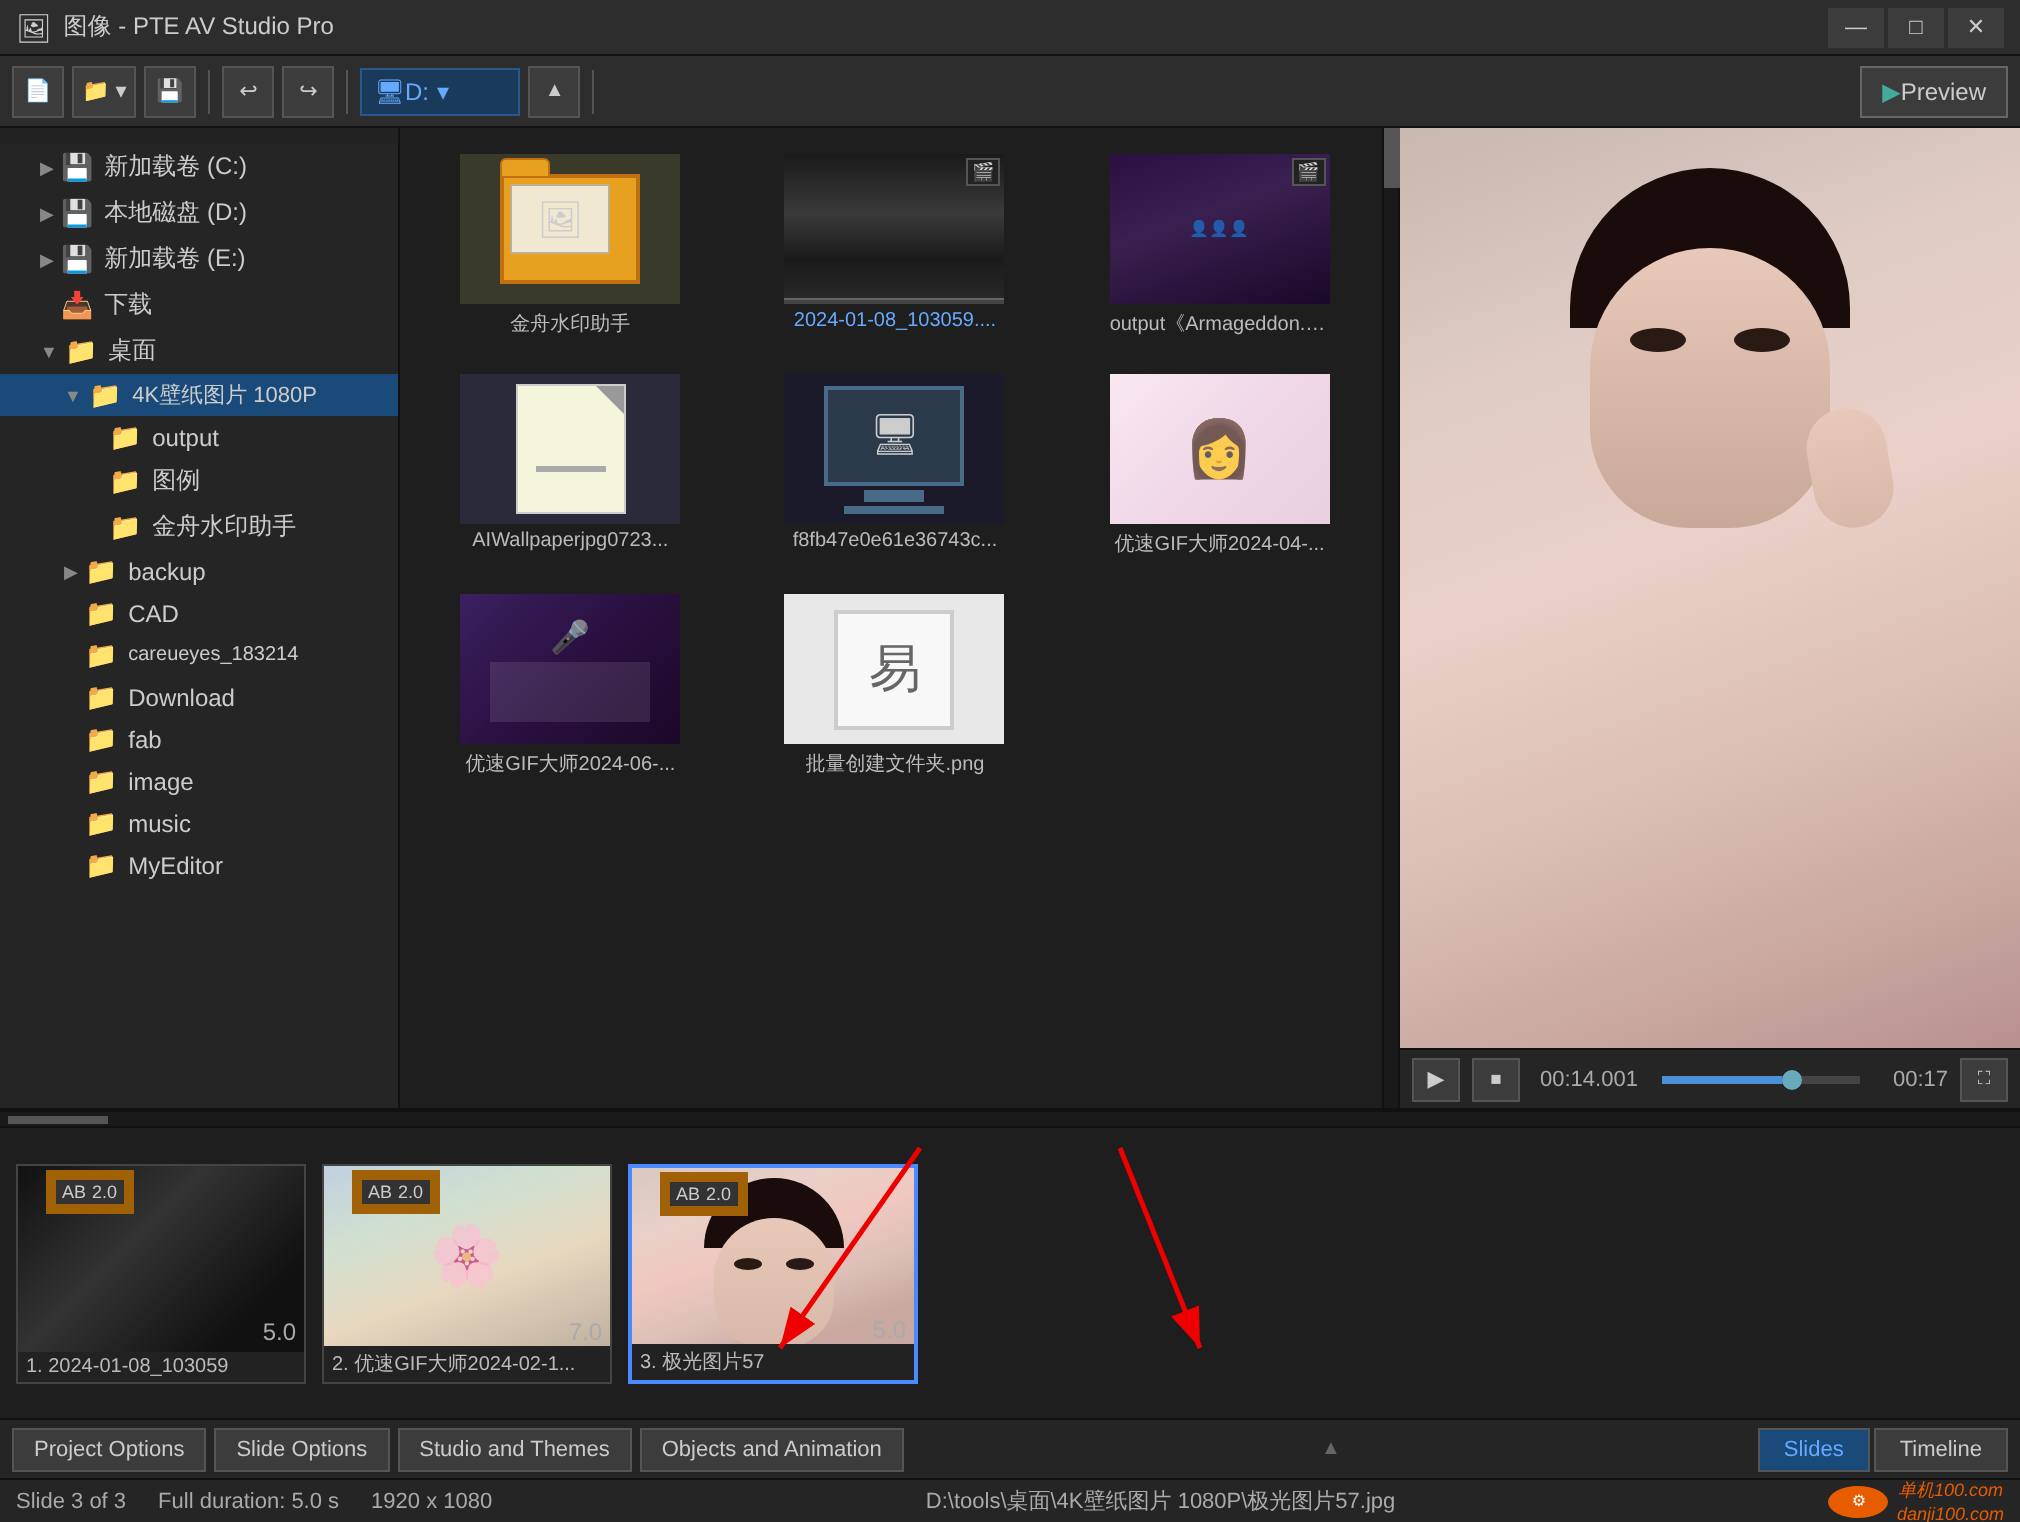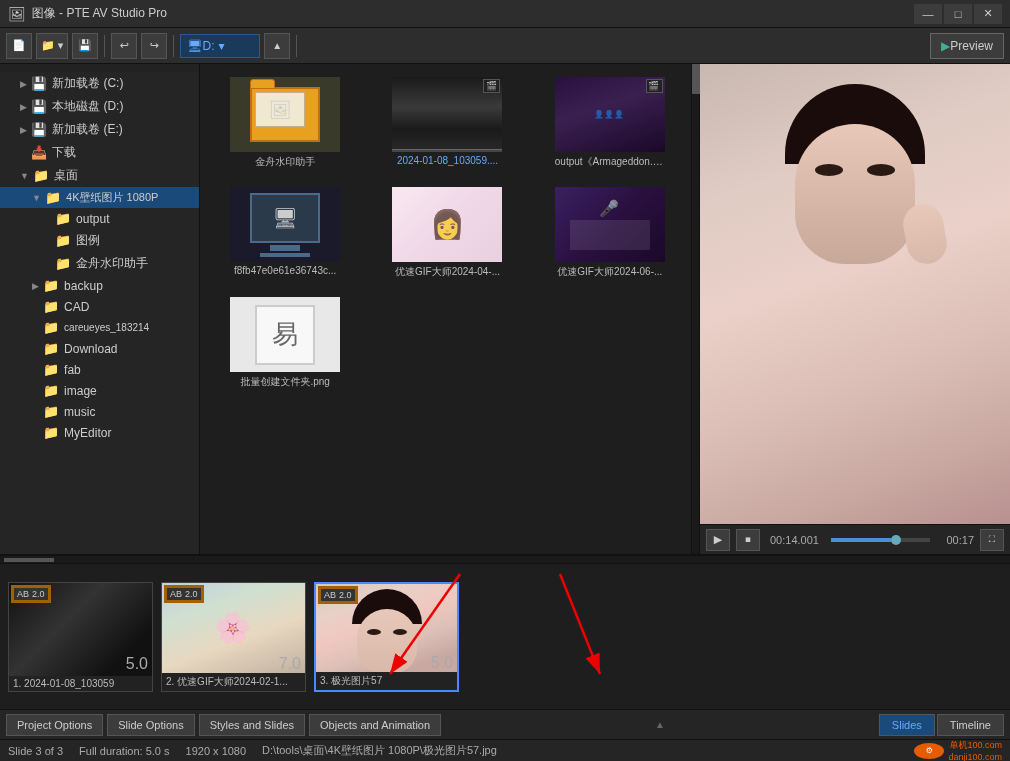--- a/index.html
+++ b/index.html
@@ -51,22 +51,22 @@
     .progress-fill { width: 60%; height: 100%; background: #4a90d9; }
     .progress-thumb { width: 10px; height: 10px; background: #6ab; border-radius: 50%; position: absolute; top: -3px; left: 60%; }
 
     
     #timeline-area { height: 155px; background: #1e1e1e; border-top: 1px solid #111; display: flex; flex-direction: column; }
     #timeline-scroll { flex: 1; display: flex; align-items: center; padding: 6px 8px; gap: 8px; overflow-x: auto; }
     .slide-thumb { width: 145px; height: 110px; background: #2a2a2a; border: 1px solid #444; cursor: pointer; flex-shrink: 0; position: relative; display: flex; flex-direction: column; }
     .slide-thumb.selected { border: 2px solid #4a8aff; }
     .slide-thumb-img { flex: 1; background: #333; overflow: hidden; display: flex; align-items: center; justify-content: center; }
     .slide-label { font-size: 10px; color: #bbb; padding: 2px 4px; background: #222; white-space: nowrap; overflow: hidden; text-overflow: ellipsis; }
-    .slide-badge { position: absolute; top: 2px; left: 2px; background: #333; border: 3px solid #a16207; color: #ccc; font-size: 9px; padding: 1px 3px; display: flex; gap: 3px; z-index: 2; }
-    .slide-duration { position: absolute; bottom: 18px; right: 4px; font-size: 16px; color: #aaa; }
+    .slide-badge { position: absolute; top: 2px; left: 14px; background: #333; border: 5px solid #a16207; color: #ccc; font-size: 9px; padding: 1px 3px; display: flex; gap: 3px; z-index: 2; }
+    .slide-duration { position: absolute; bottom: 18px; right: 4px; font-size: 12px; color: #aaa; }
 
     
     #bottom-toolbar { height: 30px; background: #252525; display: flex; align-items: center; padding: 0 6px; gap: 4px; border-top: 1px solid #111; }
     .bottom-btn { height: 22px; padding: 0 10px; background: #3c3c3c; border: 1px solid #555; color: #ccc; cursor: pointer; font-size: 11px; }
     #slides-timeline-tabs { margin-left: auto; display: flex; gap: 2px; }
     .stab { height: 22px; padding: 0 12px; background: #3c3c3c; border: 1px solid #555; color: #ccc; cursor: pointer; font-size: 11px; }
     .stab.active { background: #1a4a7a; color: #6af; }
 
     
     #statusbar { height: 22px; background: #252525; display: flex; align-items: center; padding: 0 8px; gap: 16px; font-size: 11px; color: #aaa; border-top: 1px solid #111; }
@@ -260,20 +260,29 @@
               <div class="file-thumb" style="background:#1a0a1a; position:relative; overflow:hidden;">
                 <div style="position:absolute; inset:0; background:linear-gradient(160deg, #2a1040 0%, #3a2050 40%, #1a0828 100%);"></div>
                 <div style="position:absolute; inset:0; display:flex; align-items:center; justify-content:center; flex-wrap:wrap; gap:2px;">
                   <div style="font-size:8px; opacity:0.7;">👤👤👤</div>
                 </div>
                 <div style="position:absolute; top:2px; right:2px; background:#222; border:1px solid #555; font-size:9px; padding:1px 2px; color:#888;">🎬</div>
               </div>
               <span class="file-label">output《Armageddon...》</span>
             </div>
 
+            <div class="file-item">
+              <div class="file-thumb thumb-file">
+                <div style="width:55px; height:65px; background:#f5f5dc; border:1px solid #ccc; position:relative; display:flex; align-items:center; justify-content:center;">
+                  <div style="position:absolute; top:0; right:0; width:0; height:0; border-style:solid; border-width:0 14px 14px 0; border-color:transparent #999 transparent transparent;"></div>
+                  <div style="width:35px; height:3px; background:#aaa; margin-top:20px;"></div>
+                </div>
+              </div>
+              <span class="file-label">AIWallpaperjpg0723...</span>
+            </div>
 
             <div class="file-item">
               <div class="file-thumb thumb-monitor" style="flex-direction:column; gap:2px;">
                 <div style="width:70px; height:50px; background:#2a3a4a; border:2px solid #4a6a8a; display:flex; align-items:center; justify-content:center;">
                   <span style="font-size:20px;">🖥</span>
                 </div>
                 <div style="width:30px; height:6px; background:#4a6a8a;"></div>
                 <div style="width:50px; height:4px; background:#4a6a8a;"></div>
               </div>
               <span class="file-label">f8fb47e0e61e36743c...</span>
@@ -419,37 +428,37 @@
           <span class="slide-duration">5.0</span>
           <div class="slide-label">3. 极光图片57</div>
         </div>
 
       </div>
     </div>
 
     <div id="bottom-toolbar">
       <button class="bottom-btn">Project Options</button>
       <button class="bottom-btn">Slide Options</button>
-      <button class="bottom-btn">Styles and Slides</button>
+      <button class="bottom-btn">Studio and Themes</button>
       <button class="bottom-btn">Objects and Animation</button>
       <span style="margin-left:auto; font-size:10px; color:#666;">▲</span>
       <div id="slides-timeline-tabs">
         <button class="stab active">Slides</button>
         <button class="stab">Timeline</button>
       </div>
     </div>
 
     <div id="statusbar">
       <span>Slide 3 of 3</span>
       <span>Full duration: 5.0 s</span>
       <span>1920 x 1080</span>
-      <span style="flex:1; overflow:hidden; text-overflow:ellipsis; white-space:nowrap;">D:\tools\桌面\4K壁纸图片 1080P\极光图片57.jpg</span>
+      <span style="flex:1; overflow:hidden; text-overflow:ellipsis; white-space:nowrap;text-align:center;">D:\tools\桌面\4K壁纸图片 1080P\极光图片57.jpg</span>
       <div id="statusbar-right" style="display:flex; align-items:center; gap:4px; flex-shrink:0;">
         <div style="width:30px; height:16px; background:#e85c00; border-radius:50%; display:flex; align-items:center; justify-content:center; font-size:8px; color:white;">⚙</div>
-        <div style="display:flex; flex-direction:column; align-items:flex-end;">
+        <div style="display:flex; flex-direction:column; align-items:center;font-style:italic;">
           <span style="font-size:9px; color:#e85c00;">单机100.com</span>
           <span style="font-size:9px; color:#e85c00;">danji100.com</span>
         </div>
       </div>
     </div>
 
   </div>
 
 </div>
 

